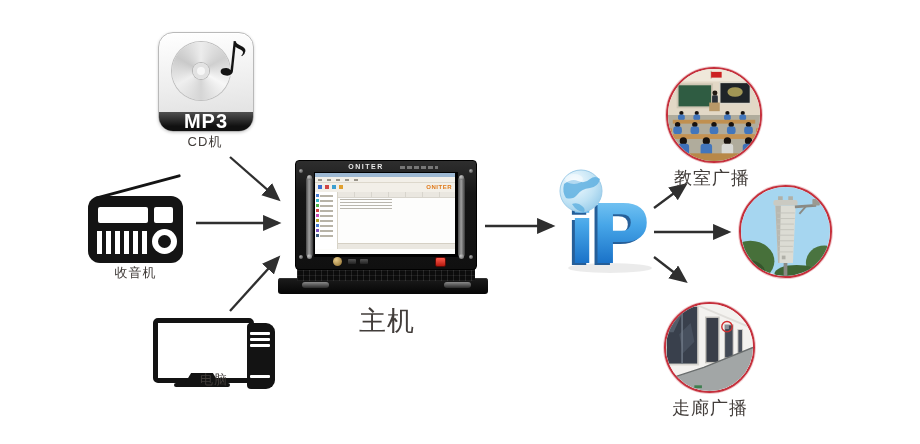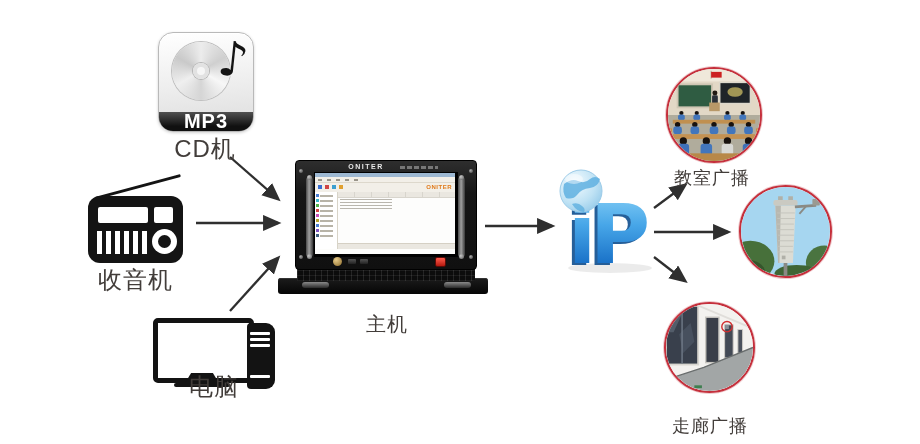--- a/index.html
+++ b/index.html
@@ -1,19 +1,19 @@
 <!DOCTYPE html>
 <html><head>
 <meta charset="utf-8">
 <style>
   html,body{margin:0;padding:0;background:#fff;}
   .stage{position:relative;width:920px;height:444px;background:#ffffff;overflow:hidden;
          font-family:"Liberation Sans","DejaVu Sans",sans-serif;}
   .abs{position:absolute;}
-  .node-label{position:absolute;color:#423d3a;font-size:24px;text-align:center;letter-spacing:1px;}
+  .node-label{position:absolute;color:#423d3a;font-size:13px;text-align:center;letter-spacing:1px;}
 
   
   .mp3{left:158px;top:32px;width:94px;height:98px;border-radius:15px;
        background:linear-gradient(175deg,#ffffff,#ededed 55%,#dcdcdc);
        border:1px solid #b9b9b9;box-shadow:inset 0 1px 0 #fff,0 1px 3px rgba(0,0,0,.18);}
   .mp3-cd{position:absolute;left:13px;top:9px;width:58px;height:58px;border-radius:50%;
        background:conic-gradient(#ececec,#cfcfcf,#f7f7f7,#d5d5d5,#efefef,#c9c9c9,#ececec);
        box-shadow:0 0 0 1px #bfbfbf;}
   .mp3-cd::after{content:"";position:absolute;left:21px;top:21px;width:16px;height:16px;border-radius:50%;
        background:#f6f6f6;box-shadow:0 0 0 1px #b5b5b5, inset 0 0 0 4px #e2e2e2;}
@@ -224,21 +224,21 @@
             <div class="scr-status"></div>
           </div>
         </div>
       </div>
     </div>
   </div>
   <div class="abs ctrl-knob"></div>
   <div class="abs ctrl-btn" style="left:348px"></div>
   <div class="abs ctrl-btn" style="left:360px"></div>
   <div class="abs ctrl-red"></div>
-  <div class="node-label" style="left:327px;top:303px;width:120px;font-size:20px;margin-top:8px;">主机</div>
+  <div class="node-label" style="left:327px;top:303px;width:120px;font-size:27px;">主机</div>
 
   <div class="abs iplogo">
     <svg width="118" height="112" viewBox="0 0 118 112">
       <defs>
         <linearGradient id="ipg" x1="0" y1="0" x2="0" y2="1">
           <stop offset="0" stop-color="#8ed4f8"></stop>
             <stop offset="0.4" stop-color="#47a6e8"></stop>
           <stop offset="0.8" stop-color="#1a72c8"></stop>
             <stop offset="1" stop-color="#1460b0"></stop>
         </linearGradient>
@@ -373,15 +373,15 @@
       <rect x="42" y="14" width="14" height="48" fill="#3a3f49" stroke="#c8c6c0" stroke-width="1.5"></rect>
       <rect x="62" y="22" width="9" height="35" fill="#434a55" stroke="#cecbc5" stroke-width="1"></rect>
       <rect x="76" y="27" width="5" height="25" fill="#4a515c" stroke="#d2cfc9" stroke-width="1"></rect>
       <polygon points="0,80 40,67 92,46 92,92 0,92" fill="#a2a6a6"></polygon>
       <polyline points="0,80 40,67 92,46" fill="none" stroke="#6a6e6e" stroke-width="1.5"></polyline>
       <rect x="62.5" y="22" width="4" height="4.5" fill="#8a8f96"></rect>
       <circle cx="64.5" cy="24" r="5.5" fill="none" stroke="#d23030" stroke-width="1.5"></circle>
       <rect x="30" y="86" width="8" height="3" fill="#3f7f4f"></rect>
     </svg>
   </div>
-  <div class="circle-label" style="left:648px;top:414px;width:124px;">走廊广播</div>
+  <div class="circle-label" style="left:648px;top:396px;width:124px;">走廊广播</div>
 
 </div>
 
 </body></html>

